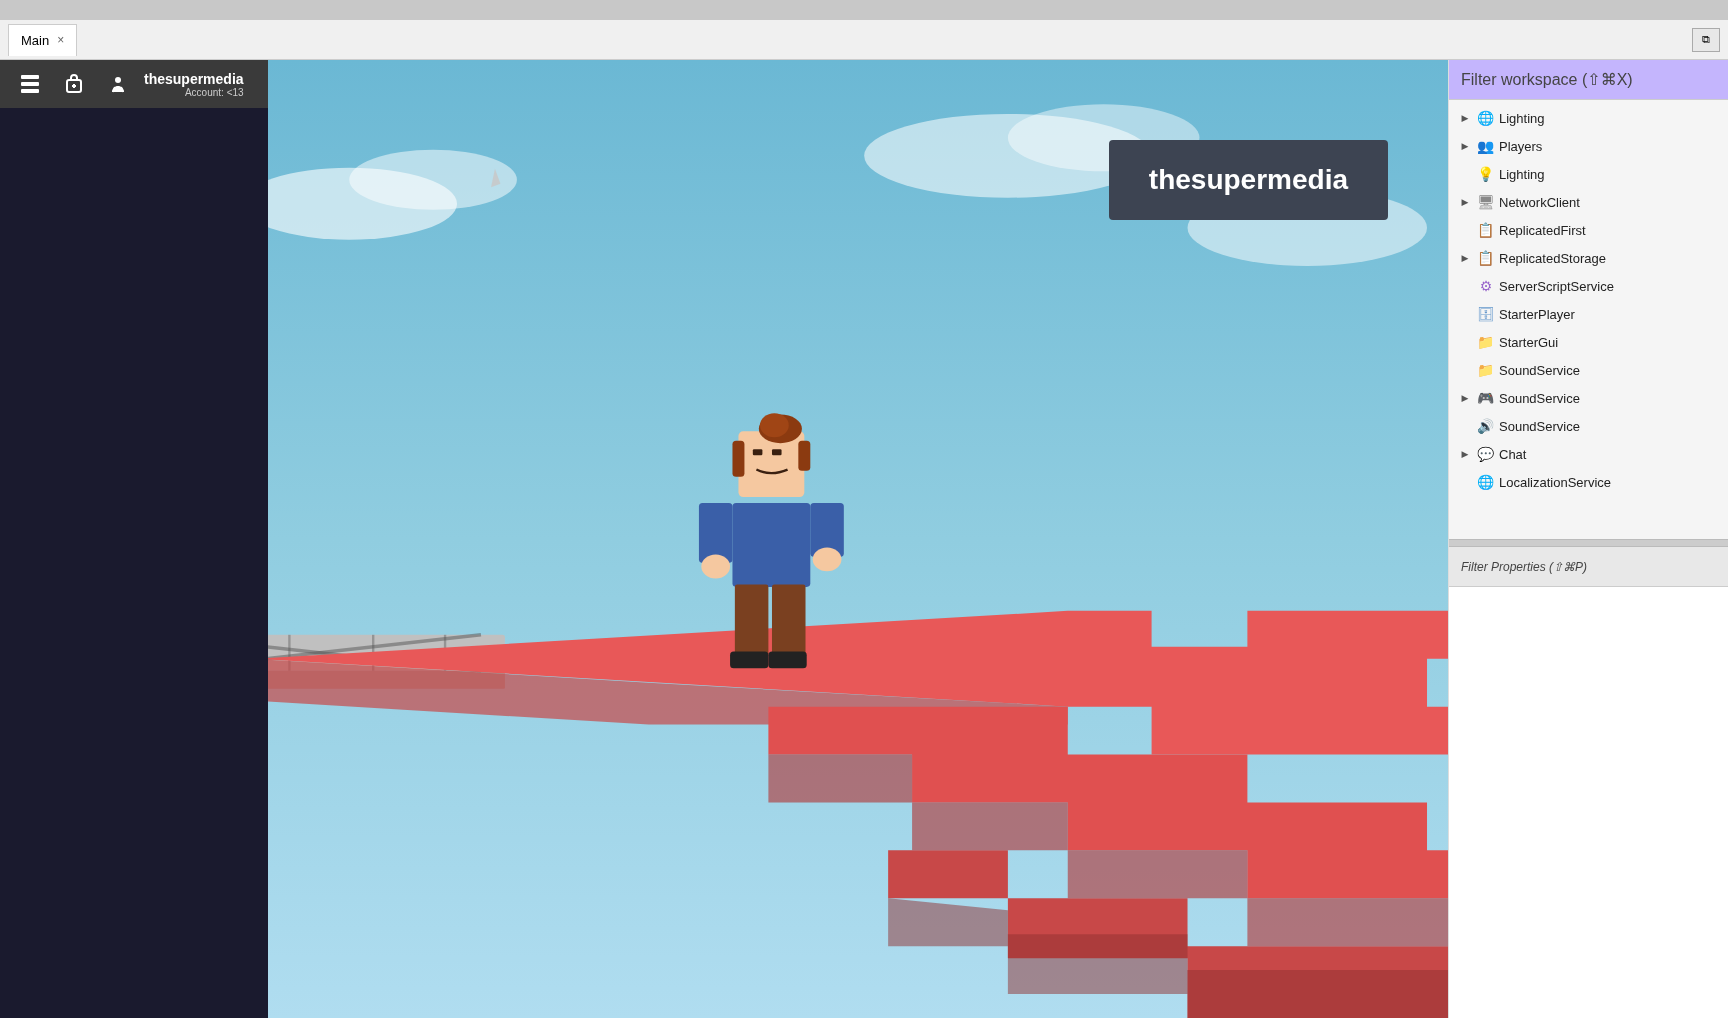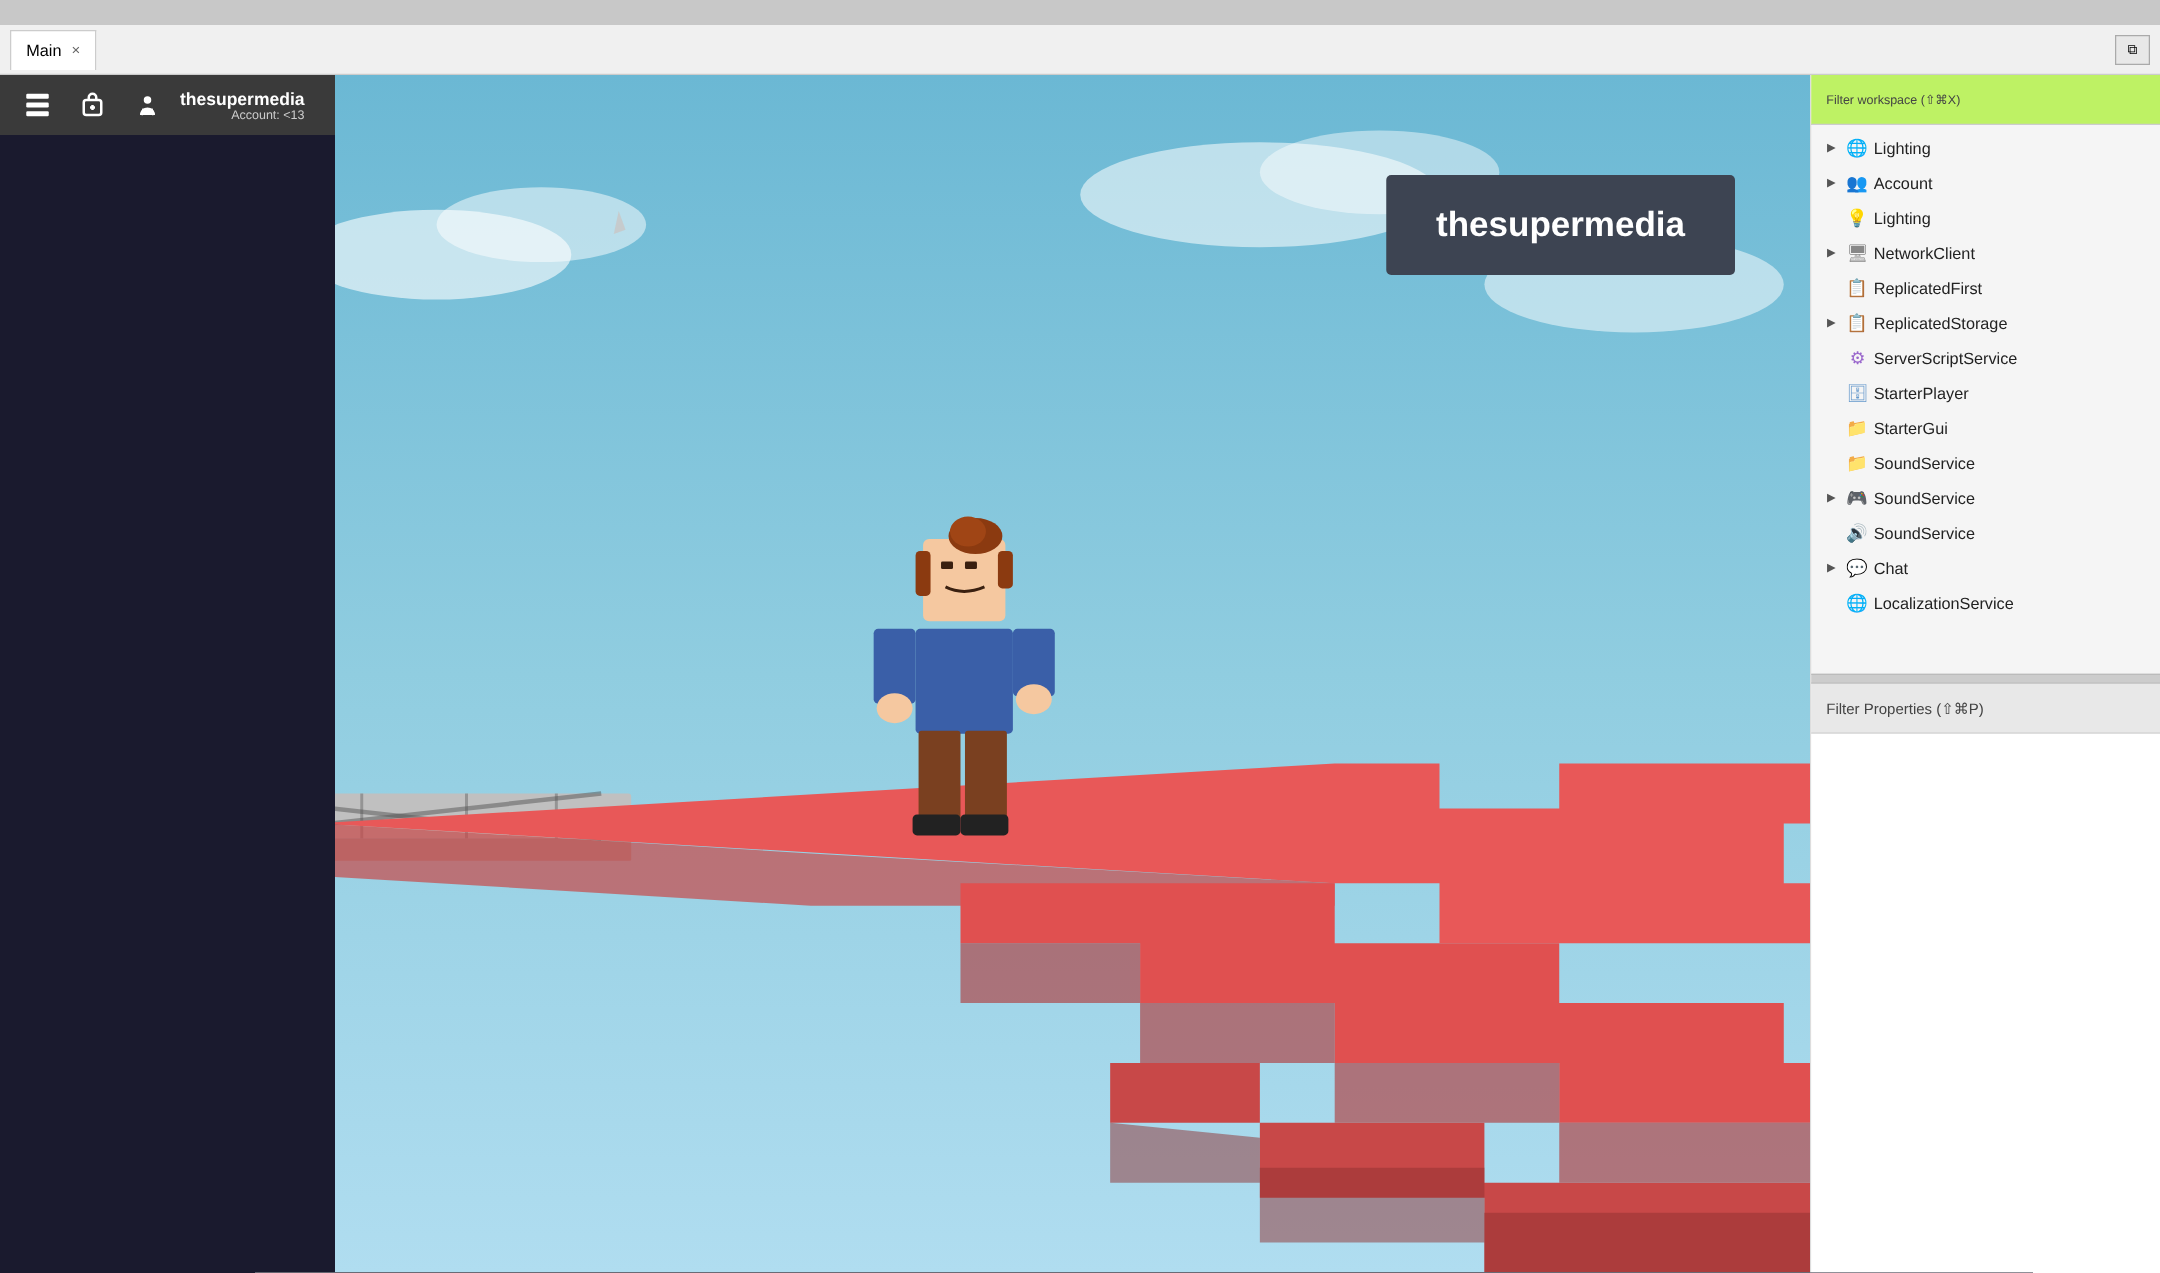--- a/index.html
+++ b/index.html
@@ -152,26 +152,26 @@
       background: #f5f5f5;
       display: flex;
       flex-direction: column;
       border-left: 1px solid #ddd;
       flex-shrink: 0;
     }
 
     
     .filter-workspace {
       height: 40px;
-      background: #bef264;
+      background: #c4b5fd;
       border-bottom: 1px solid #ccc;
       display: flex;
       align-items: center;
       padding: 0 12px;
-      font-size: 10px;
+      font-size: 16px;
       color: #444;
       flex-shrink: 0;
     }
 
     
     .explorer-tree {
       flex: 1;
       overflow-y: auto;
       padding: 4px 0;
     }
@@ -230,20 +230,21 @@
     .filter-properties {
       height: 40px;
       background: #e8e8e8;
       border-bottom: 1px solid #ccc;
       display: flex;
       align-items: center;
       padding: 16px 12px;
       font-size: 12px;
       color: #444;
       flex-shrink: 0;
+      font-style: italic;
     }
 
     .properties-area {
       flex: 1;
       background: #fff;
     }
 
     
     .scene-svg {
       position: absolute;
@@ -395,21 +396,21 @@
 
     <div class="explorer-tree" id="explorer-tree">
     <div class="tree-item">
       <span class="tree-arrow expanded"></span>
       <span class="tree-icon" style="color: #4a9eff">🌐</span>
       <span class="tree-label">Lighting</span>
     </div>
         <div class="tree-item">
       <span class="tree-arrow expanded"></span>
       <span class="tree-icon" style="color: #e8a020">👥</span>
-      <span class="tree-label">Account</span>
+      <span class="tree-label">Players</span>
     </div>
         <div class="tree-item">
       <span class="tree-arrow none"></span>
       <span class="tree-icon" style="color: #f0c020">💡</span>
       <span class="tree-label">Lighting</span>
     </div>
         <div class="tree-item">
       <span class="tree-arrow expanded"></span>
       <span class="tree-icon" style="color: #888">🖥</span>
       <span class="tree-label">NetworkClient</span>

